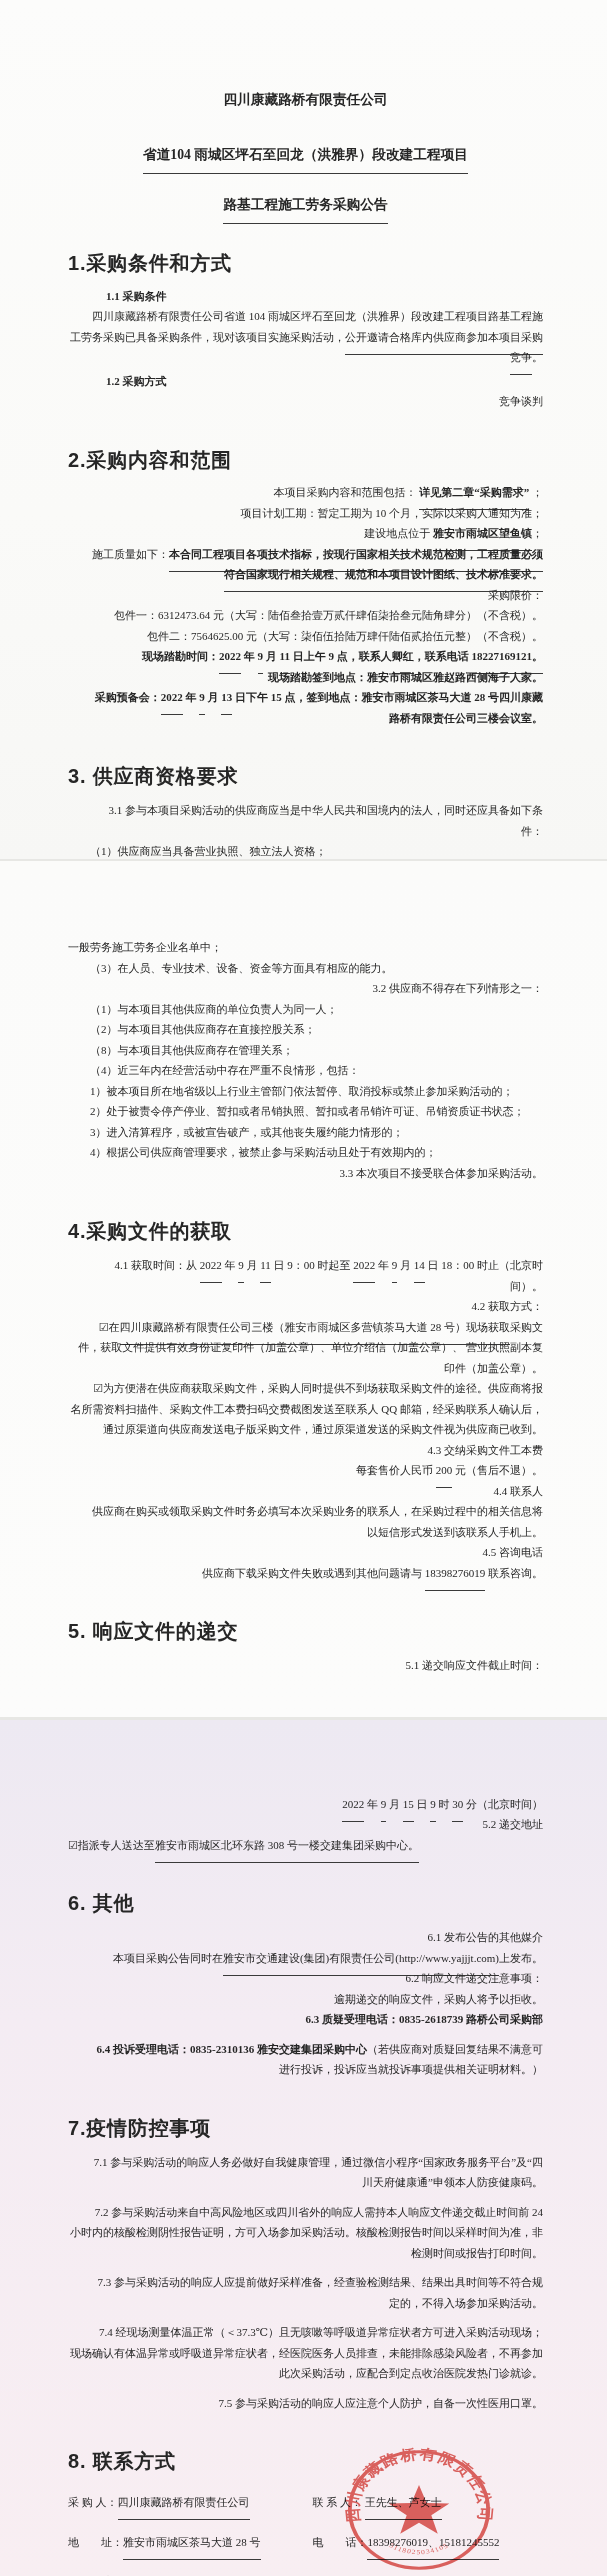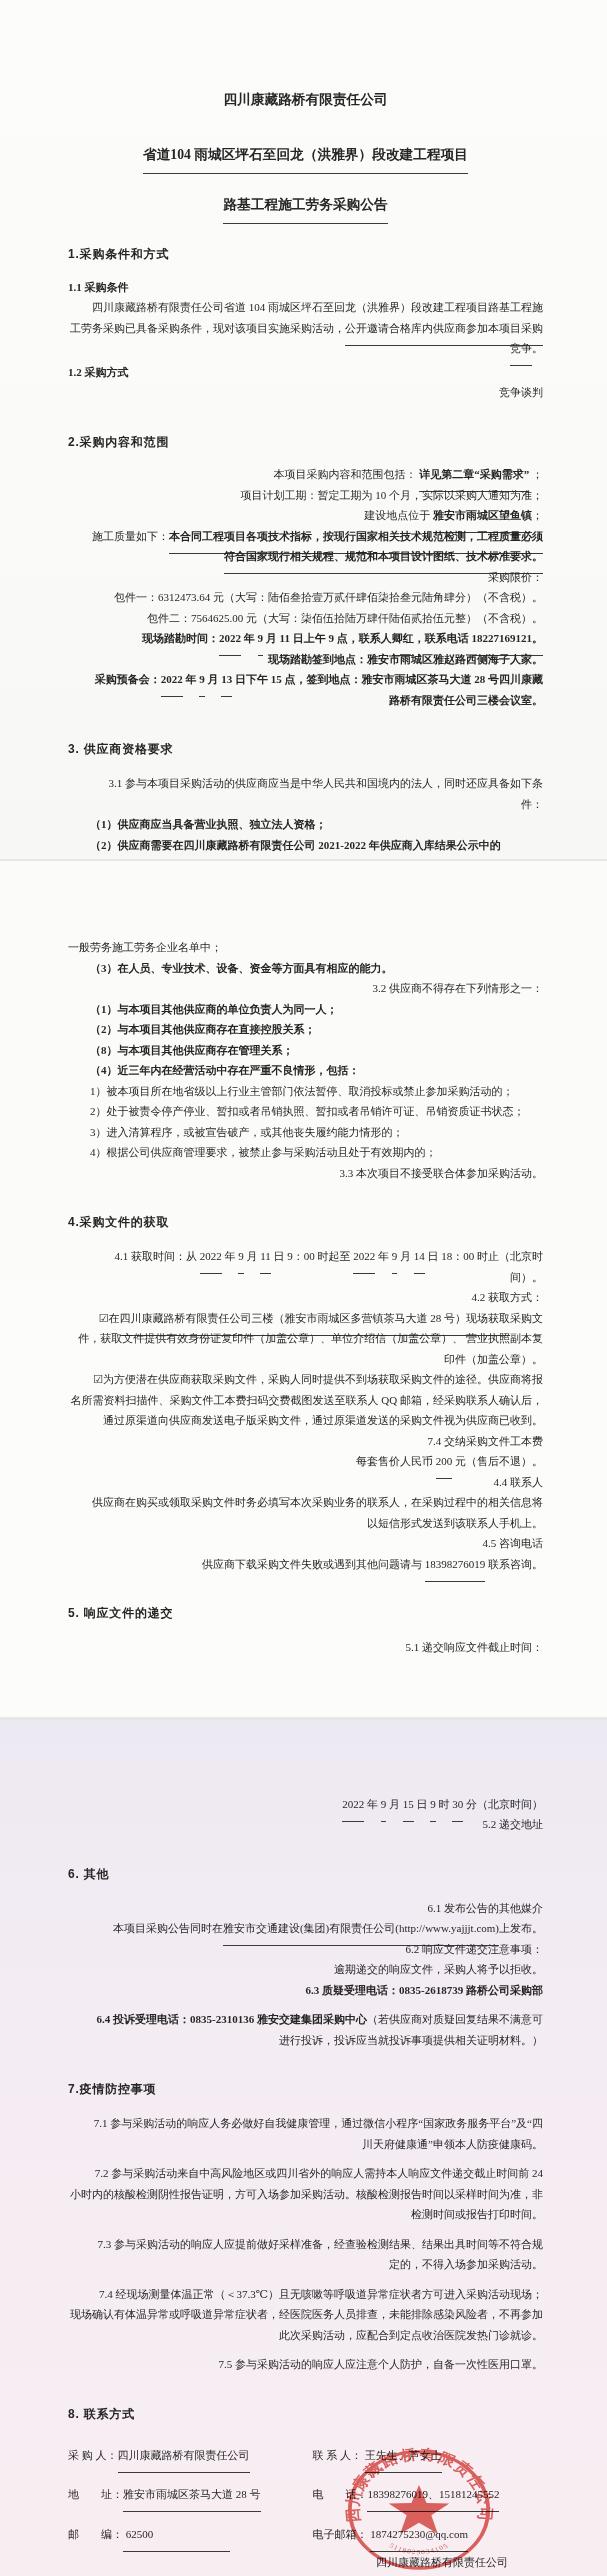--- a/index.html
+++ b/index.html
@@ -5,24 +5,24 @@
   html,body{margin:0;padding:0;background:#f2f2f0;}
   body{width:607px;font-family:"Liberation Serif","DejaVu Serif","DejaVu Sans",serif;color:#262626;}
   .doc{width:607px;}
   .page{box-sizing:border-box;width:607px;padding:0 64px 0 68px;position:relative;overflow:hidden;}
   .page-1{height:859px;background:linear-gradient(180deg,#fcfcfb 0%,#fafaf8 60%,#f7f7f5 100%);}
   .page-2{height:856px;background:linear-gradient(180deg,#fbfbfa 0%,#fcfcfb 100%);}
   .page-3{height:856px;background:linear-gradient(180deg,#ede9f2 0%,#f4ecf3 35%,#f8eef2 100%);}
   .pg-gap{height:2.3px;background:#e7e7e4;}
   .blk{font-size:11px;line-height:20.5px;}
   .t1{text-align:center;font-weight:bold;font-size:13.7px;line-height:20px;}
-  .h1{font-family:"Liberation Sans","DejaVu Sans",sans-serif;font-weight:700;font-size:12px;line-height:23px;margin-top:28px;margin-bottom:10.6px;letter-spacing:0.8px;}
-  .sub{font-weight:bold;margin-top:3px;}
+  .h1{font-family:"Liberation Sans","DejaVu Sans",sans-serif;font-weight:700;font-size:20px;line-height:23px;margin-top:37px;margin-bottom:10.6px;letter-spacing:0.8px;}
+  .sub{font-weight:bold;margin-top:3px;margin-left:38px;}
   .pi{text-indent:2em;text-align:right;}
-  .li{text-indent:2em;font-weight:bold;}
+  .li{text-indent:2em;}
   .li2{text-indent:2em;}
   .b{font-weight:bold;}
   .u{border-bottom:0.8px solid #3a3a3a;padding-bottom:11px;}
   .mtTop{margin-top:90px;}
   .mtTop2{margin-top:76px;}
   .mtTop3{margin-top:74px;}
   .mt46{margin-top:35px;}
   .mt40{margin-top:30px;}
   .mt16{margin-top:12px;}
   .mt12{margin-top:9px;}
@@ -75,21 +75,21 @@
       <div class="blk li2"><span>1）被本项目所在地省级以上行业主管部门依法暂停、取消投标或禁止参加采购活动的；</span></div>
       <div class="blk li2"><span>2）处于被责令停产停业、暂扣或者吊销执照、暂扣或者吊销许可证、吊销资质证书状态；</span></div>
       <div class="blk li2"><span>3）进入清算程序，或被宣告破产，或其他丧失履约能力情形的；</span></div>
       <div class="blk li2"><span>4）根据公司供应商管理要求，被禁止参与采购活动且处于有效期内的；</span></div>
       <div class="blk pi"><span>3.3 本次项目不接受联合体参加采购活动。</span></div>
       <div class="blk h1"><span>4.采购文件的获取</span></div>
       <div class="blk pi mt16"><span>4.1 获取时间：从 </span><span class="u">2022</span><span> 年 </span><span class="u">9</span><span> 月 </span><span class="u">11</span><span> 日 9：00 时起至 </span><span class="u">2022</span><span> 年 </span><span class="u">9</span><span> 月 </span><span class="u">14</span><span> 日 18：00 时止（北京时间）。</span></div>
       <div class="blk pi"><span>4.2 获取方式：</span></div>
       <div class="blk pi"><span>☑在</span><span class="u">四川康藏路桥有限责任公司三楼（雅安市雨城区多营镇茶马大道 28 号）现场获取</span><span>采购文件，获取文件提供有效身份证复印件（加盖公章）、单位介绍信（加盖公章）、 营业执照副本复印件（加盖公章）。</span></div>
       <div class="blk pi"><span>☑为方便潜在供应商获取采购文件，采购人同时提供不到场获取采购文件的途径。供应商将报名所需资料扫描件、采购文件工本费扫码交费截图发送至联系人 QQ 邮箱，经采购联系人确认后，通过原渠道向供应商发送电子版采购文件，通过原渠道发送的采购文件视为供应商已收到。</span></div>
-      <div class="blk pi"><span>7.4 交纳采购文件工本费</span></div>
+      <div class="blk pi"><span>4.3 交纳采购文件工本费</span></div>
       <div class="blk pi"><span>每套售价人民币 </span><span class="u">200</span><span> 元（售后不退）。</span></div>
       <div class="blk pi"><span>4.4 联系人</span></div>
       <div class="blk pi"><span>供应商在购买或领取采购文件时务必填写本次采购业务的联系人，在采购过程中的相关信息将以短信形式发送到该联系人手机上。</span></div>
       <div class="blk pi"><span>4.5 咨询电话</span></div>
       <div class="blk pi"><span>供应商下载采购文件失败或遇到其他问题请与 </span><span class="u">18398276019</span><span> 联系咨询。</span></div>
       <div class="blk h1"><span>5. 响应文件的递交</span></div>
       <div class="blk pi mt16"><span>5.1 递交响应文件截止时间：</span></div>
     </div>
   <div class="pg-gap"></div>
   <div class="page page-3">
@@ -100,20 +100,21 @@
       <text fill="#d9453f" font-size="22" letter-spacing="2" font-weight="bold">
         <textPath href="#sealArc" startOffset="50%" text-anchor="middle">四川康藏路桥有限责任公司</textPath>
       </text>
       <polygon fill="#d9453f" points="100,61 110,89.2 139.9,90 116.2,108.3 124.7,137 100,120 75.3,137 83.8,108.3 60.1,90 90,89.2"></polygon>
       <text fill="#d9453f" font-size="10" letter-spacing="1.5">
         <textPath href="#sealBot" startOffset="50%" text-anchor="middle">5118025034105</textPath>
       </text>
     </svg>
   <div class="blk pi mtTop3"><span class="u">2022</span><span> 年 </span><span class="u">9</span><span> 月 </span><span class="u">15</span><span> 日 </span><span class="u">9</span><span> 时 </span><span class="u">30</span><span> 分（北京时间）</span></div>
       <div class="blk pi"><span>5.2 递交地址</span></div>
+      <div class="blk blk"><span>☑指派专人送达至</span><span class="u">雅安市雨城区北环东路 308 号一楼交建集团采购中心。</span></div>
       <div class="blk h1"><span>6. 其他</span></div>
       <div class="blk pi mt16"><span>6.1 发布公告的其他媒介</span></div>
       <div class="blk pi"><span>本项目采购公告同时在</span><span class="u">雅安市交通建设(集团)有限责任公司(http://www.yajjjt.com)</span><span>上发布。</span></div>
       <div class="blk pi"><span>6.2 响应文件递交注意事项：</span></div>
       <div class="blk pi"><span>逾期递交的响应文件，采购人将予以拒收。</span></div>
       <div class="blk pi b"><span>6.3 质疑受理电话：0835-2618739 路桥公司采购部</span></div>
       <div class="blk pi mt12"><span class="b">6.4 投诉受理电话：0835-2310136 雅安交建集团采购中心</span><span>（若供应商对质疑回复结果不满意可进行投诉，投诉应当就投诉事项提供相关证明材料。）</span></div>
       <div class="blk h1"><span>7.疫情防控事项</span></div>
       <div class="blk pi mt16"><span>7.1 参与采购活动的响应人务必做好自我健康管理，通过微信小程序“国家政务服务平台”及“四川天府健康通”申领本人防疫健康码。</span></div>
       <div class="blk pi mt12"><span>7.2 参与采购活动来自中高风险地区或四川省外的响应人需持本人响应文件递交截止时间前 24 小时内的核酸检测阴性报告证明，方可入场参加采购活动。核酸检测报告时间以采样时间为准，非检测时间或报告打印时间。</span></div>

